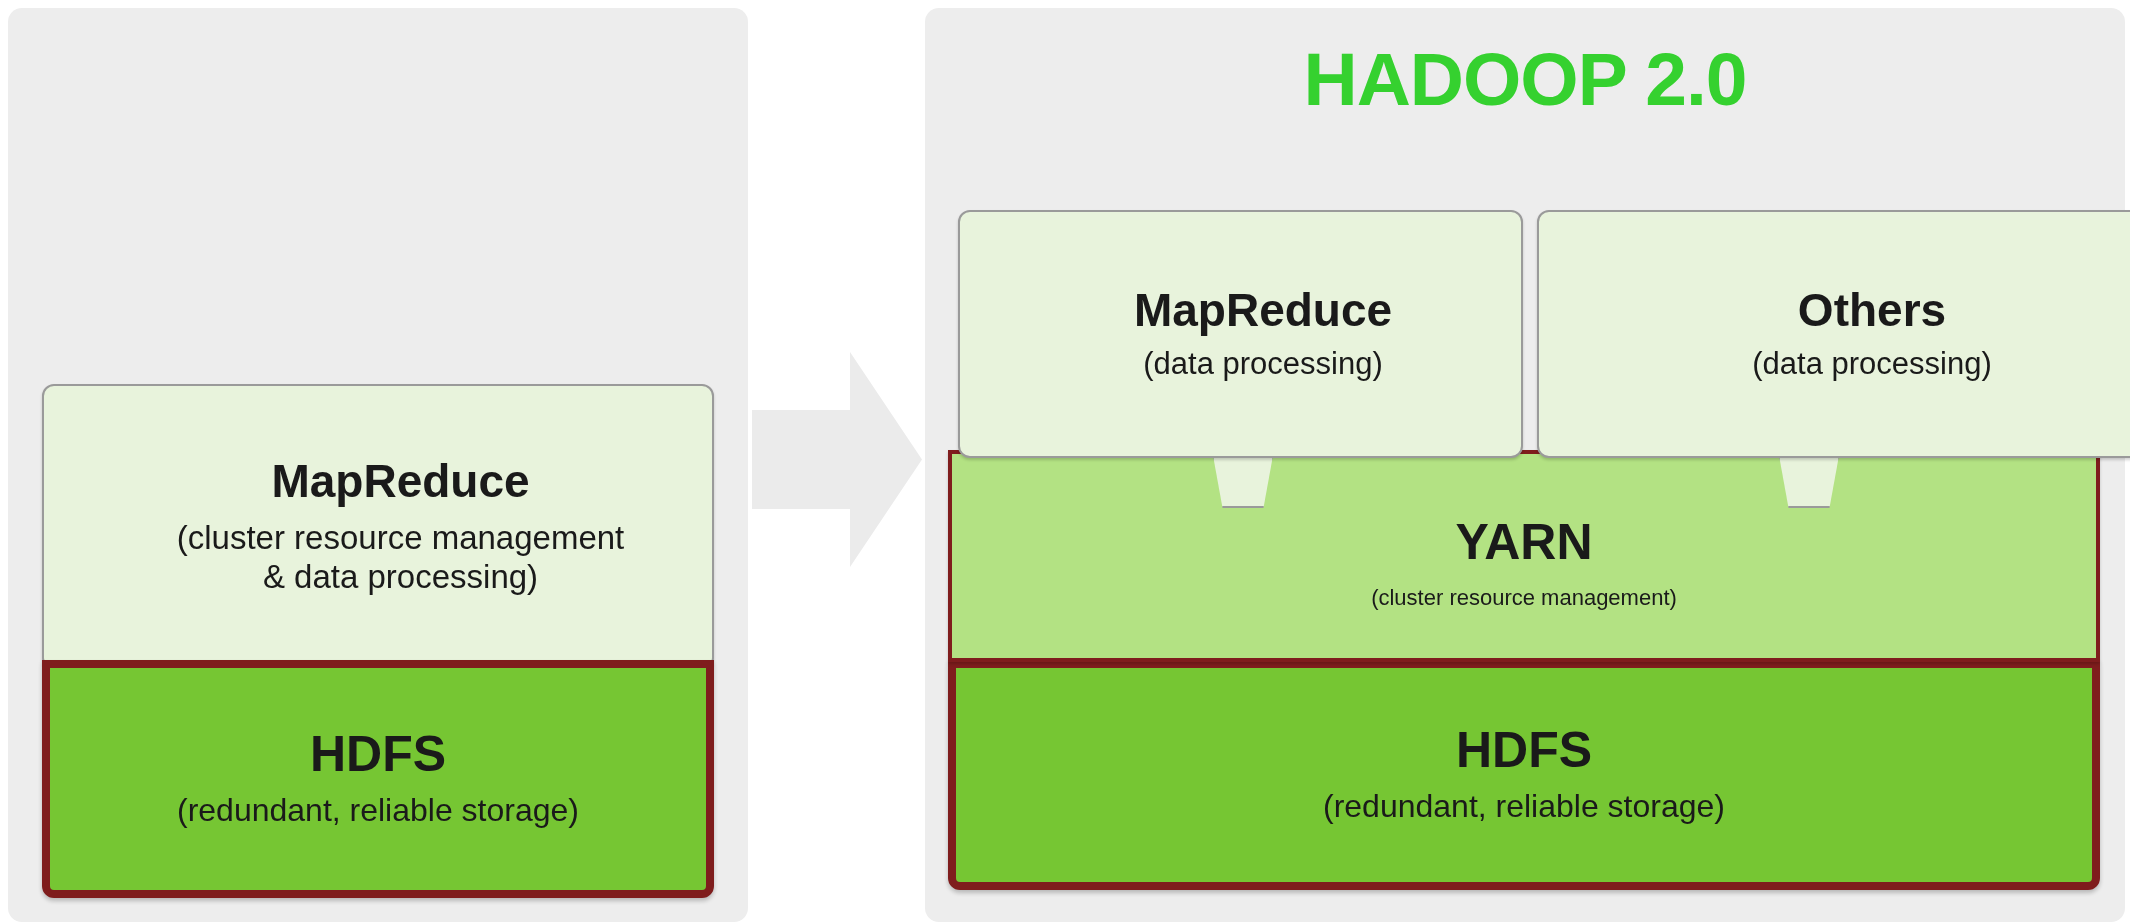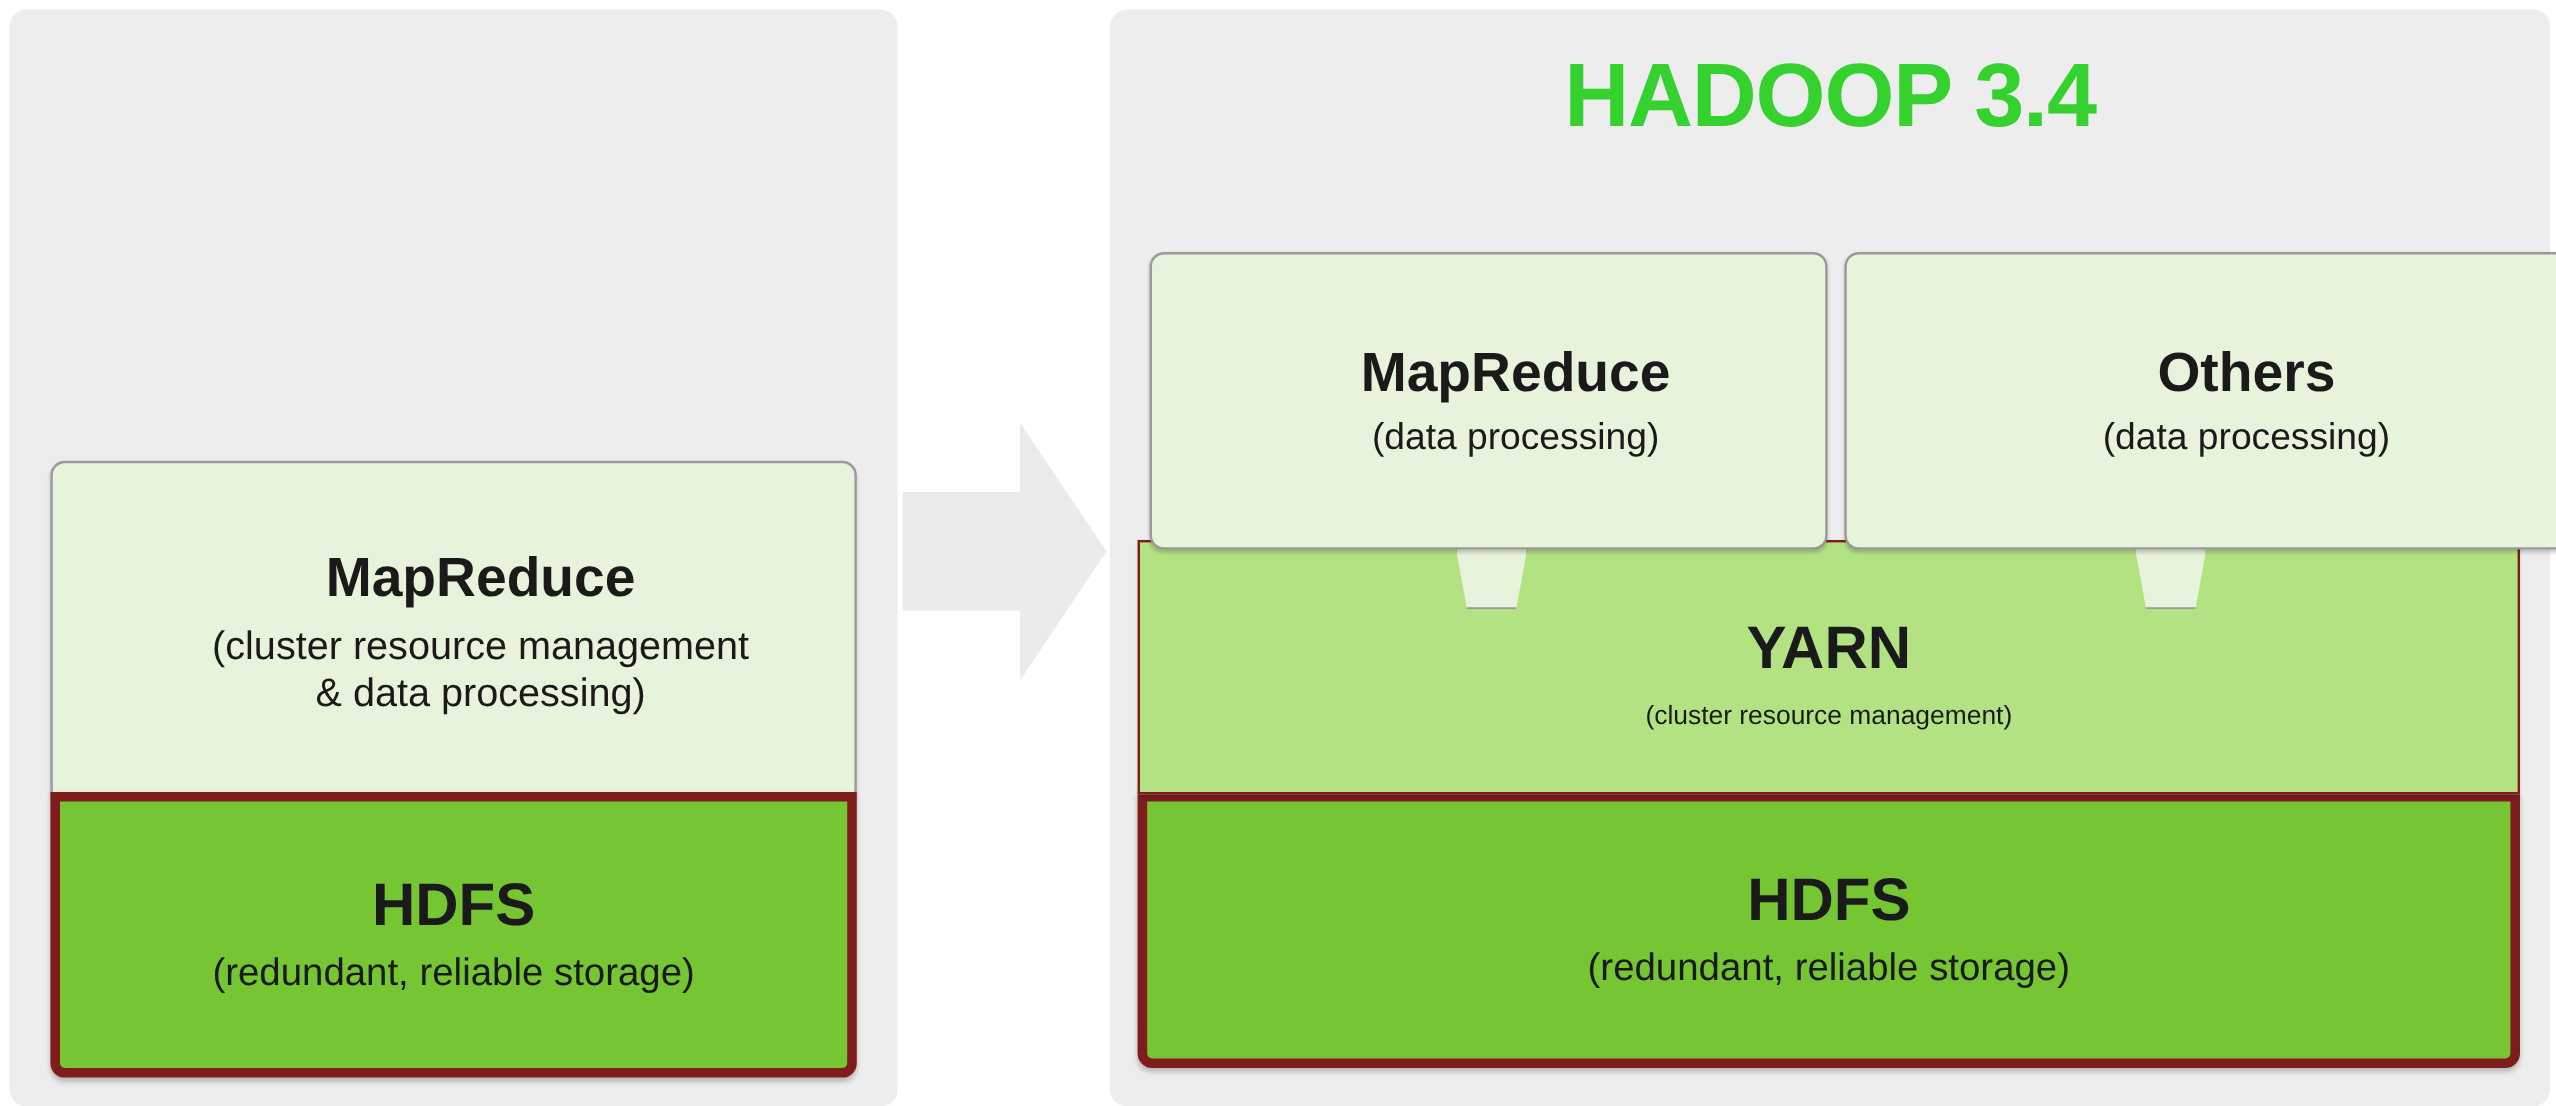--- a/index.html
+++ b/index.html
@@ -83,21 +83,21 @@
 
   .box-pale {
     background: #e8f3dc;
     border: 2px solid #9a9a9a;
     border-radius: 12px;
     box-shadow: 0 2px 3px rgba(0,0,0,0.18);
     padding-left: 45px;
   }
   .box-midgreen {
     background: #b3e283;
-    border: 2px solid #7f1d1d;
+    border: 4px solid #7f1d1d;
     box-shadow: 0 2px 3px rgba(0,0,0,0.18);
   }
   .box-green {
     background: #76c633;
     border: 8px solid #7f1d1d;
     border-radius: 0 0 12px 12px;
     box-shadow: 0 3px 4px rgba(0,0,0,0.22);
   }
 
   
@@ -210,21 +210,21 @@
 
   </div>
 
   <div id="transition-arrow">
     <svg viewBox="0 0 170 215" width="170" height="215" aria-hidden="true">
       <polygon points="0,58 98,58 98,0 170,107.5 98,215 98,157 0,157" fill="#ebebeb"></polygon>
     </svg>
   </div>
 
   <div class="panel" id="panel-hadoop2">
-    <div class="panel-title">HADOOP 3.4</div>
+    <div class="panel-title">HADOOP 2.0</div>
   </div>
 
   <div class="box box-midgreen" id="h2-yarn">
     <div class="box-title">YARN</div>
     <div class="box-sub">(cluster resource management)</div>
   </div>
 
   <div class="notch" id="notch-mapreduce"></div>
   <div class="notch" id="notch-others"></div>
 

